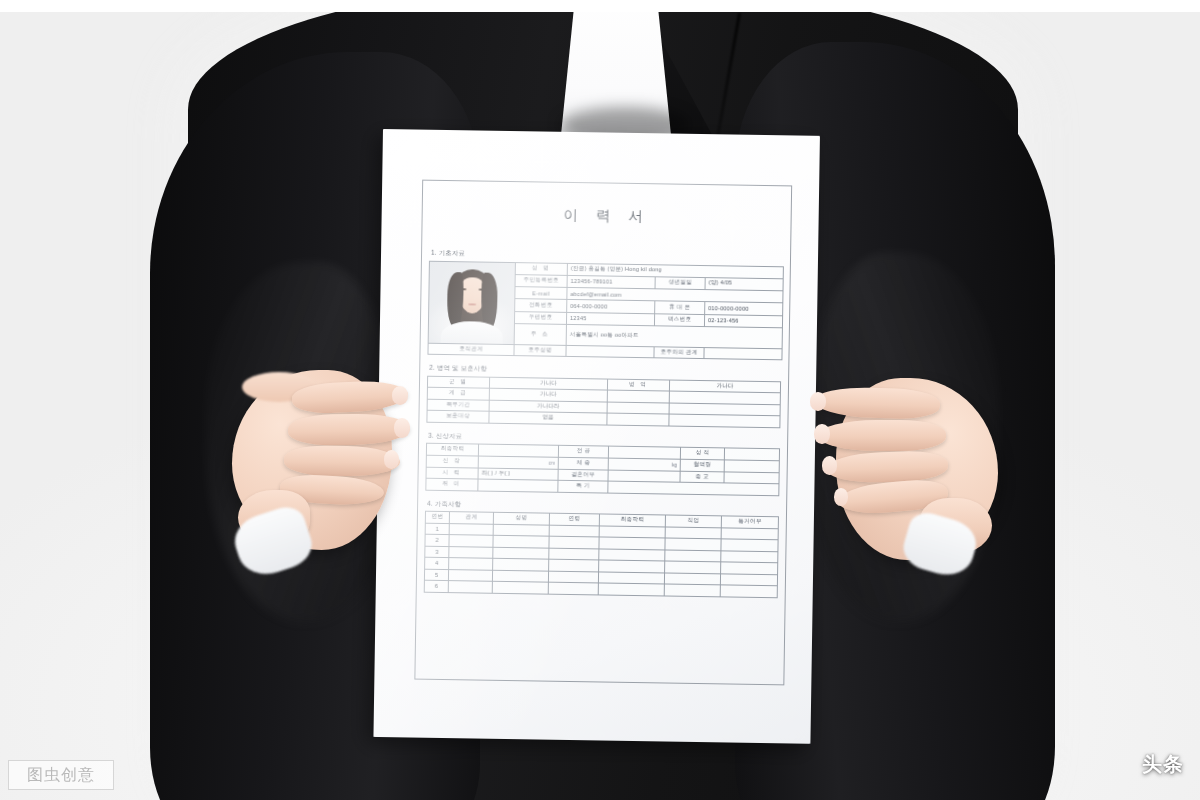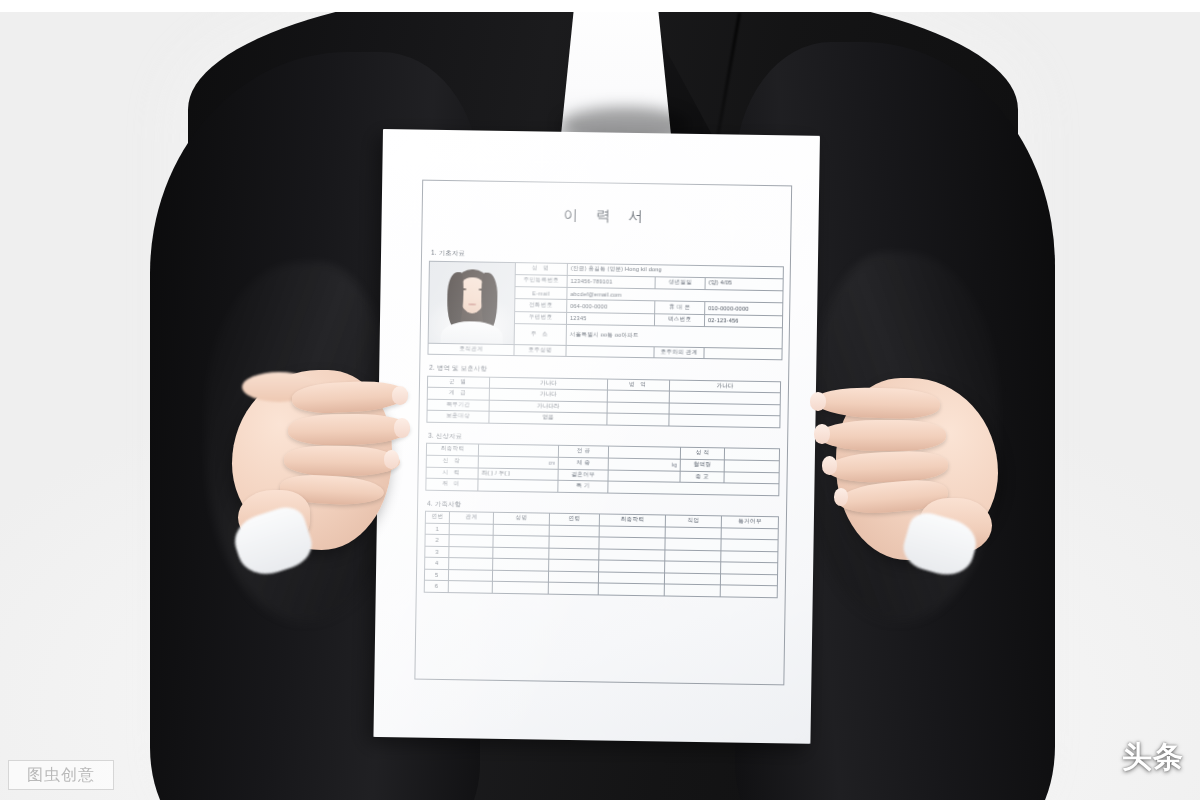--- a/index.html
+++ b/index.html
@@ -280,21 +280,21 @@
     font-family: "DejaVu Sans", sans-serif;
   }
   .wm-toutiao {
     position: absolute;
     right: 16px; bottom: 22px;
     display: flex; align-items: baseline; gap: 4px;
     color: #ffffff;
     text-shadow: 0 1px 4px rgba(0,0,0,0.55), 0 0 2px rgba(0,0,0,0.4);
     font-family: "DejaVu Sans", sans-serif;
   }
-  .wm-toutiao .bold { font-size: 30px; font-weight: 700; letter-spacing: 1px; }
+  .wm-toutiao .bold { font-size: 20px; font-weight: 700; letter-spacing: 1px; }
   .wm-toutiao .thin { font-size: 29px; font-weight: 400; letter-spacing: 0px; }
 </style>
 </head>
 <body>
 
 <div class="scene">
 
   <div class="torso"></div>
   <div class="shoulder-l"></div>
   <div class="shoulder-r"></div>

